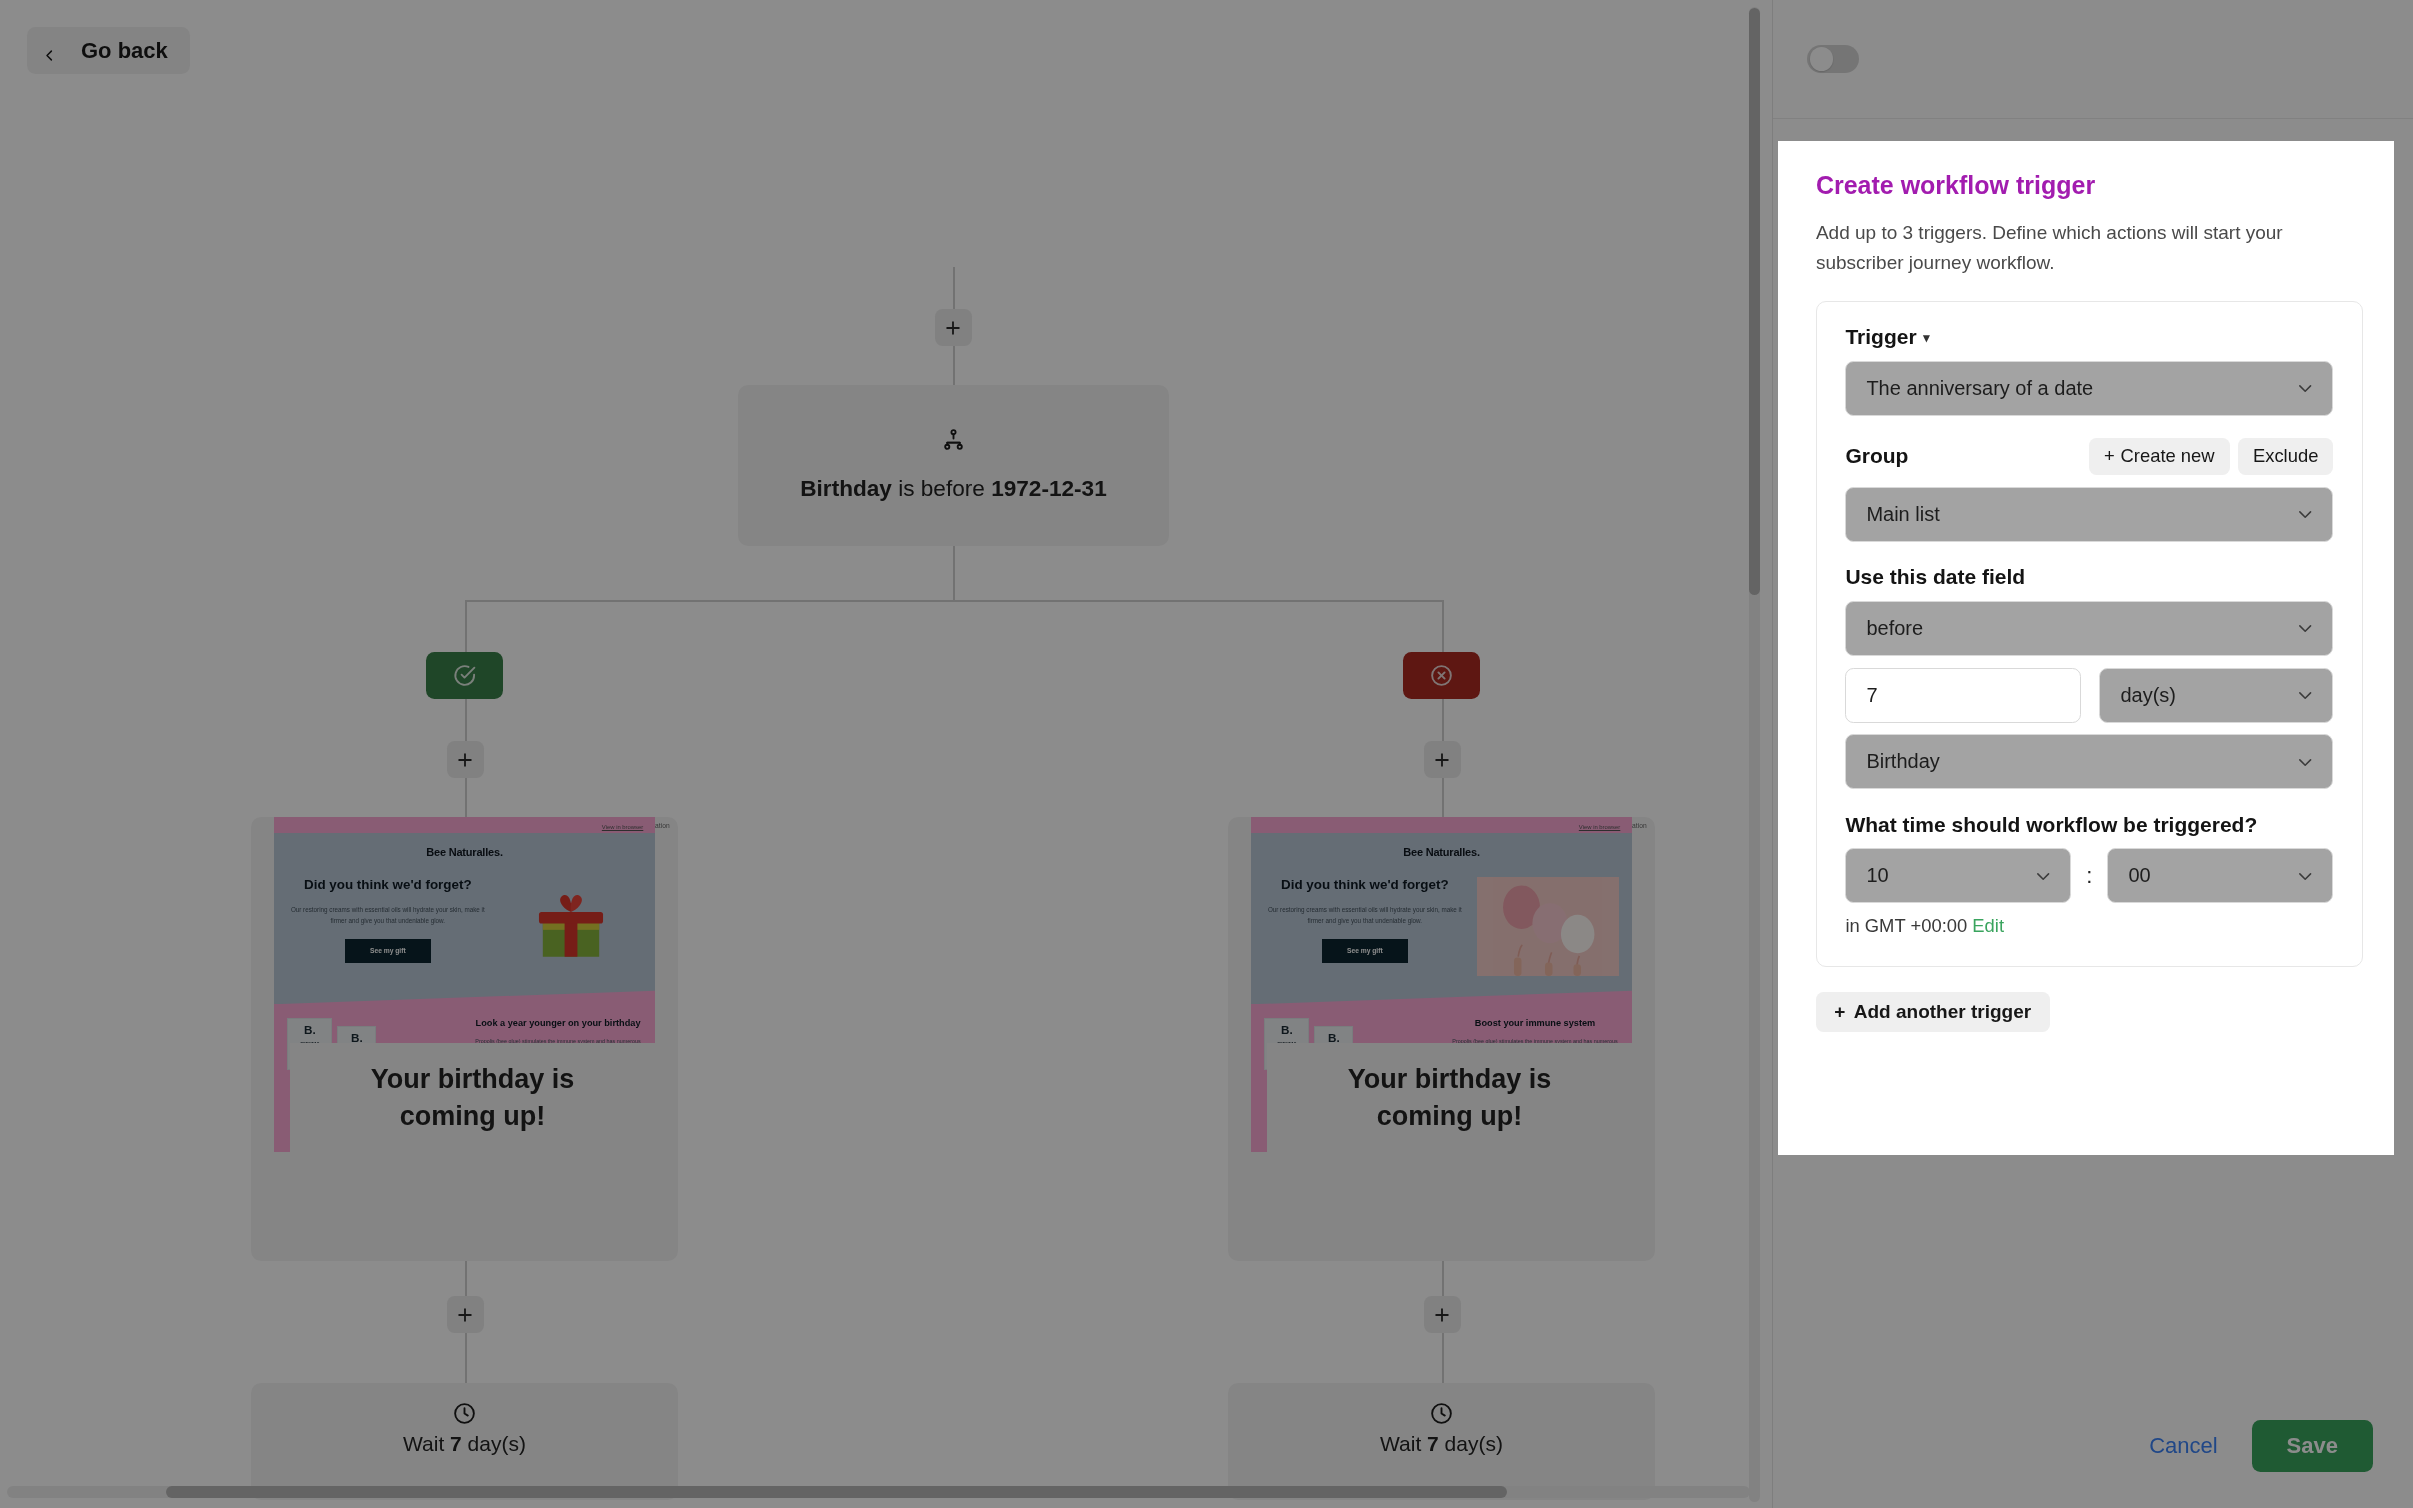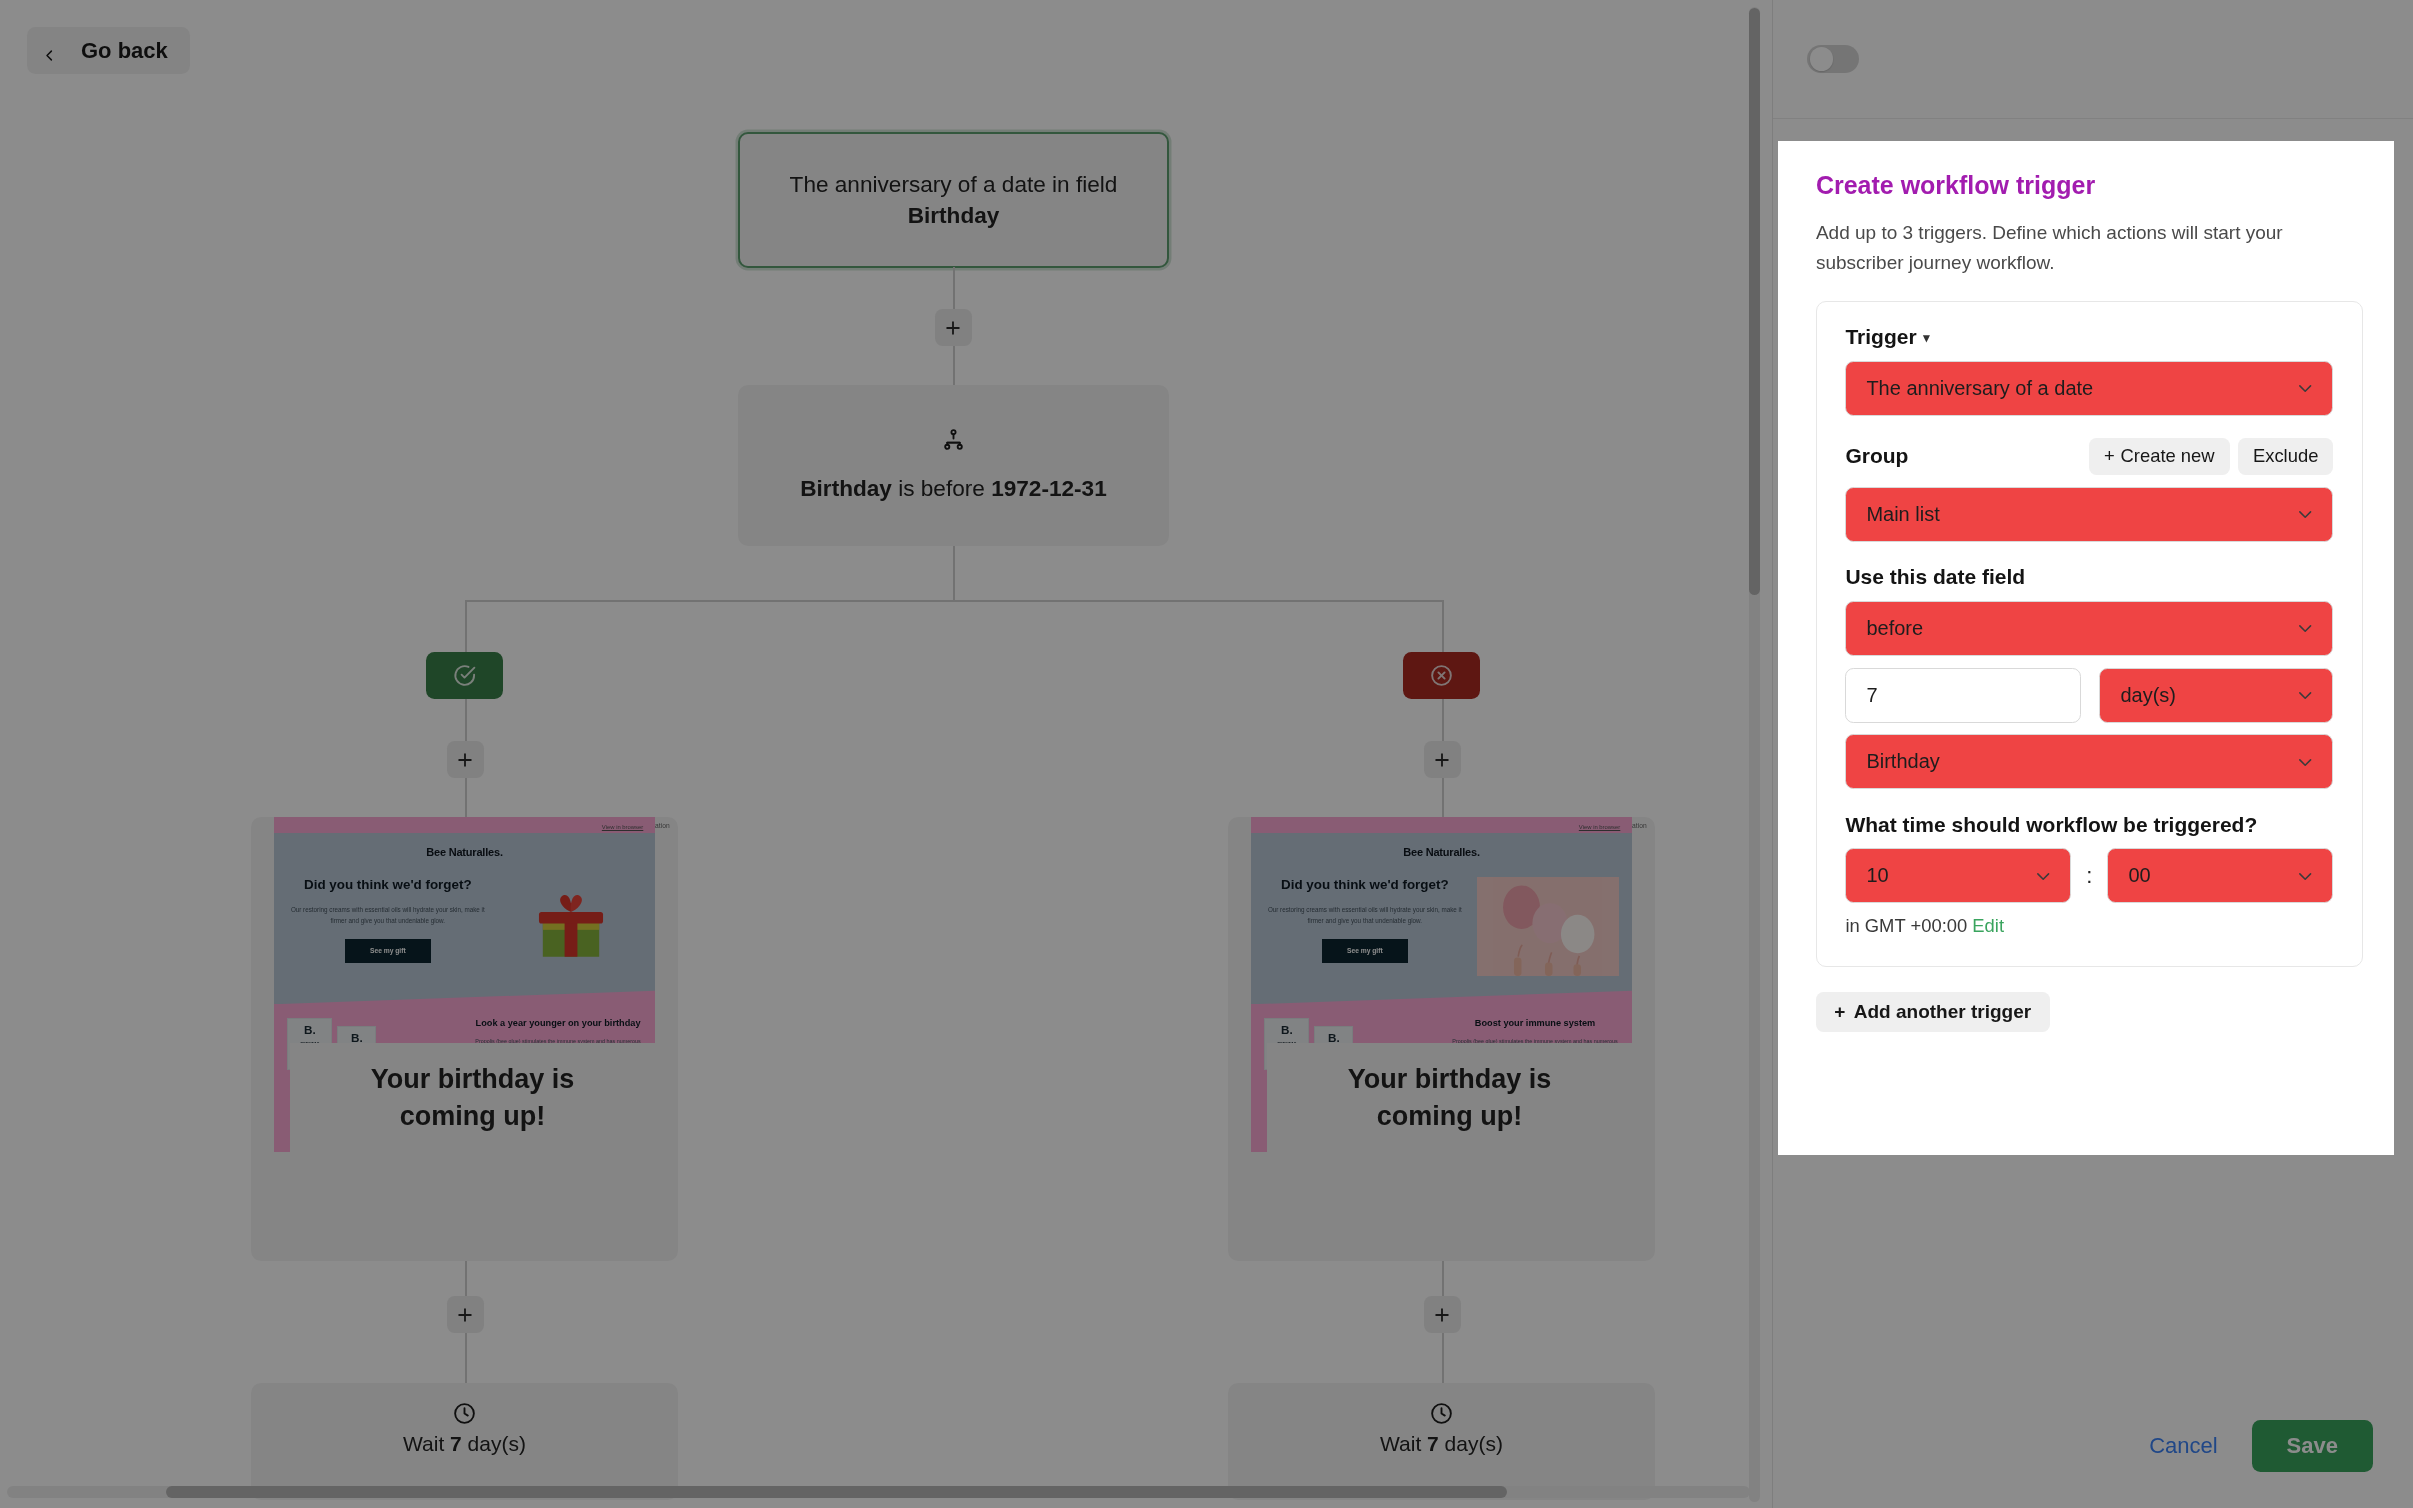--- a/index.html
+++ b/index.html
@@ -243,21 +243,21 @@
     background: #efefef; border: none; border-radius: 7.5px;
     padding: 0 15px; height: 37px;
     font-size: 18.4px; color: #171717; cursor: pointer;
     font-family: "Liberation Sans", sans-serif;
     display: flex; align-items: center; gap: 5.9px;
   }
   .select {
     margin-top: 11.7px;
     height: 55px; width: 100%;
     border: 0.8px solid #d9d9d9; border-radius: 8.4px;
-    background: #ef4444;
+    background: #a3a3a3;
     display: flex; align-items: center; justify-content: space-between;
     padding: 0 18.4px 0 20px;
     font-size: 20px; color: #1d1d1d; cursor: pointer;
   }
   .select .chev { width: 18.4px; height: 18.4px; flex: none; }
   .input-box {
     margin-top: 11.7px; height: 55px;
     border: 0.8px solid #d9d9d9; border-radius: 8.4px;
     background: #fff; display: flex; align-items: center;
     padding: 0 20px; font-size: 20px; color: #1d1d1d;
@@ -328,25 +328,20 @@
 
   <button id="go-back-btn">
     <span class="chev">
       <svg viewBox="0 0 24 24" fill="none" stroke="#1b1b1b" stroke-width="2.4" stroke-linecap="round" stroke-linejoin="round">
           <polyline points="15 5 8 12 15 19"></polyline>
         </svg>
     </span>
     <span>Go back</span>
   </button>
 
-  <div class="node node-trigger">
-    <div>
-      <span>The anniversary of a date in field </span><b>Birthday</b>
-    </div>
-  </div>
 
   <div class="line-v" style="left:953px; top:267px; height:118px;"></div>
   <button class="plus-btn" style="left:953px; top:309px;">
     <svg viewBox="0 0 24 24" fill="none" stroke="#2a2a2a" stroke-width="2.2" stroke-linecap="round">
         <line x1="12" y1="5" x2="12" y2="19"></line>
         <line x1="5" y1="12" x2="19" y2="12"></line>
       </svg>
   </button>
 
   <div class="node node-condition">

